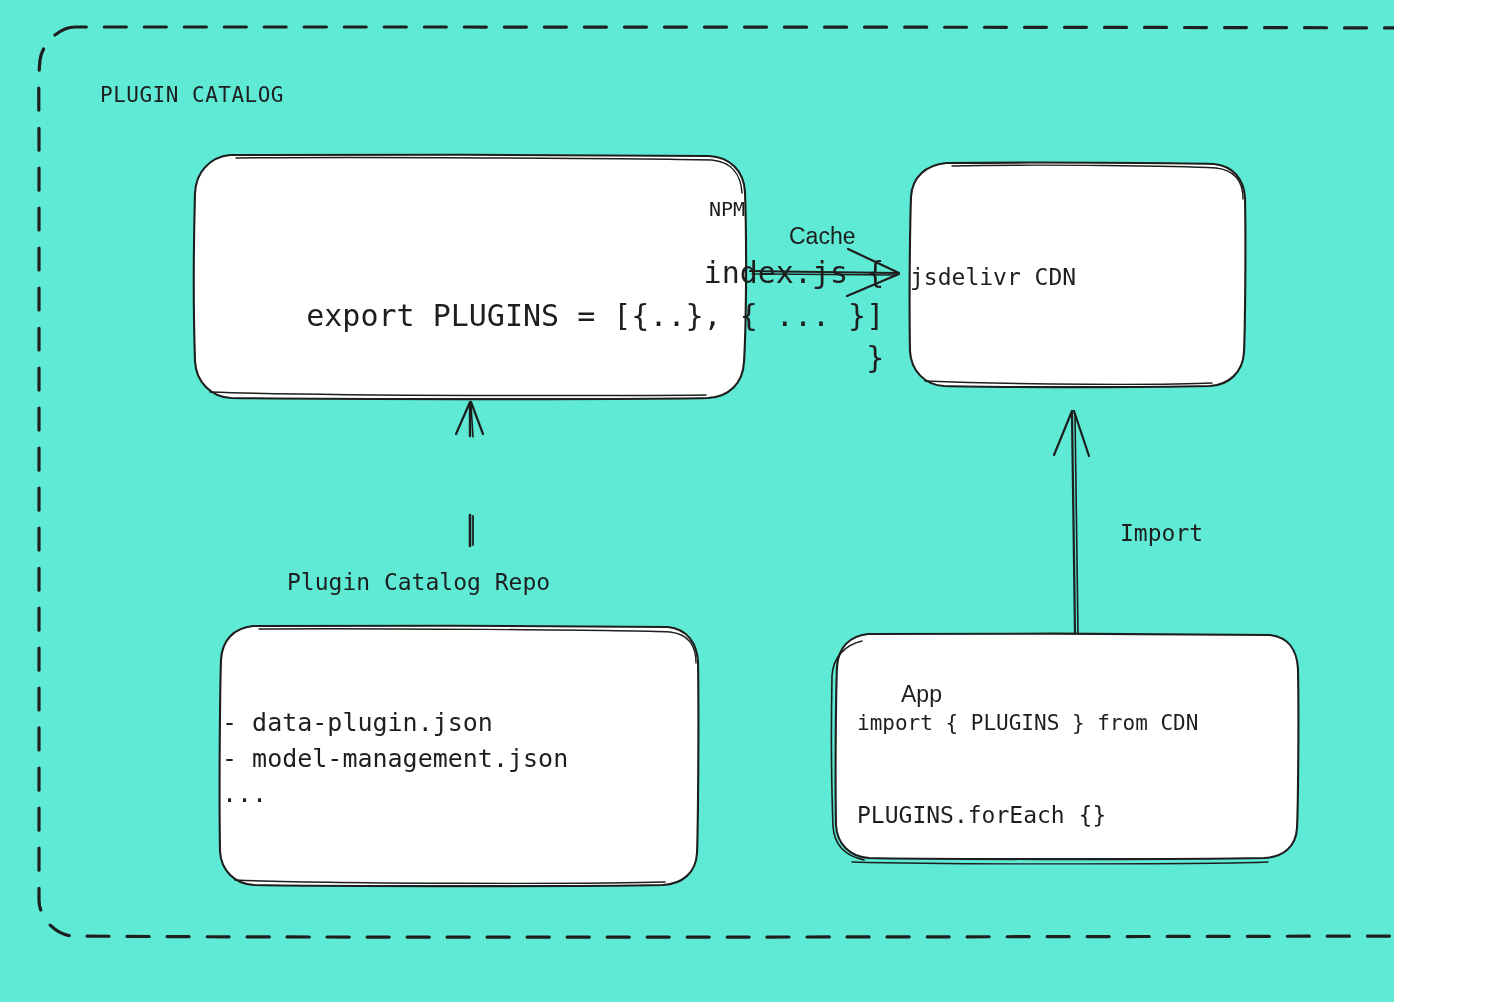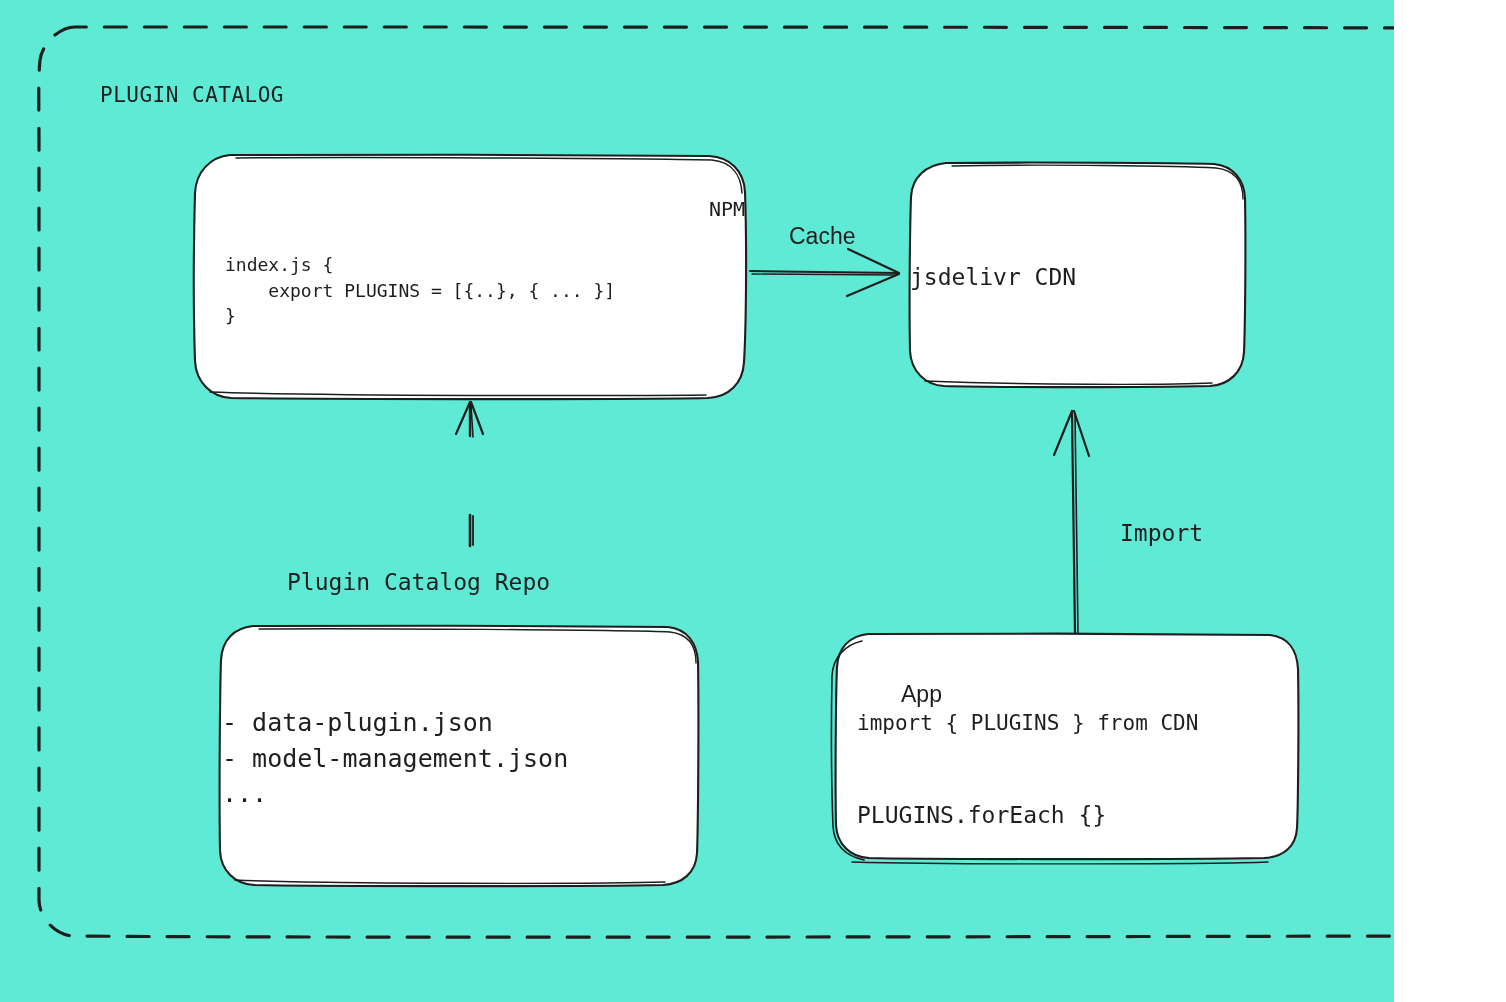--- a/index.html
+++ b/index.html
@@ -39,24 +39,25 @@
     letter-spacing: 0.5px;
   }
   .npm-title {
     left: 194px;
     top: 196px;
     width: 551px;
     text-align: right;
     font-size: 20px;
   }
   .npm-code {
-    left: 225px;
+    left: 234px;
     top: 252px;
-    font-size: 18px;
+    font-size: 30px;
     line-height: 1.42;
+    text-align: right;
   }
   .cdn-title {
     left: 910px;
     top: 262px;
     width: 335px;
     text-align: left;
     font-size: 23px;
   }
   .cache-label {
     left: 789px;

